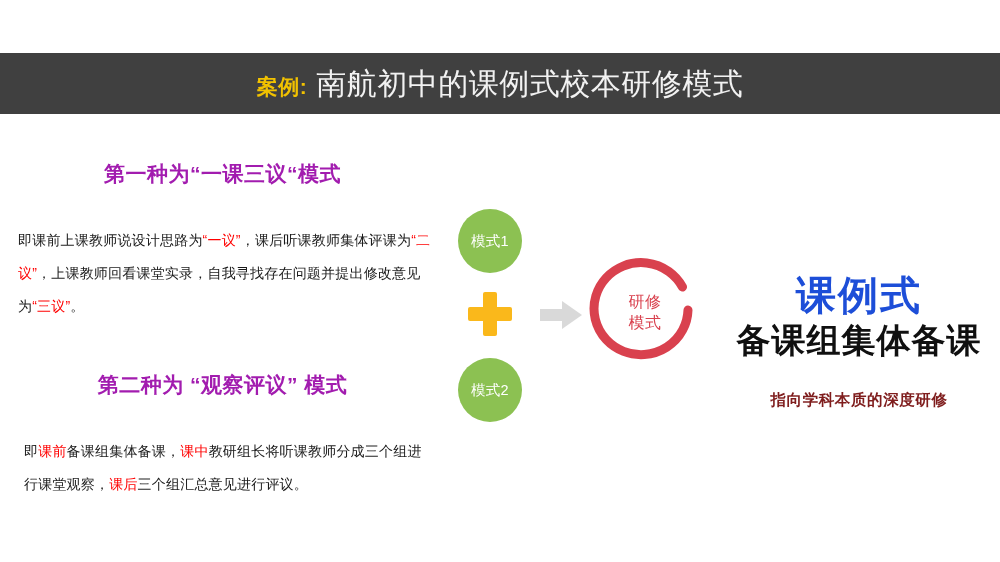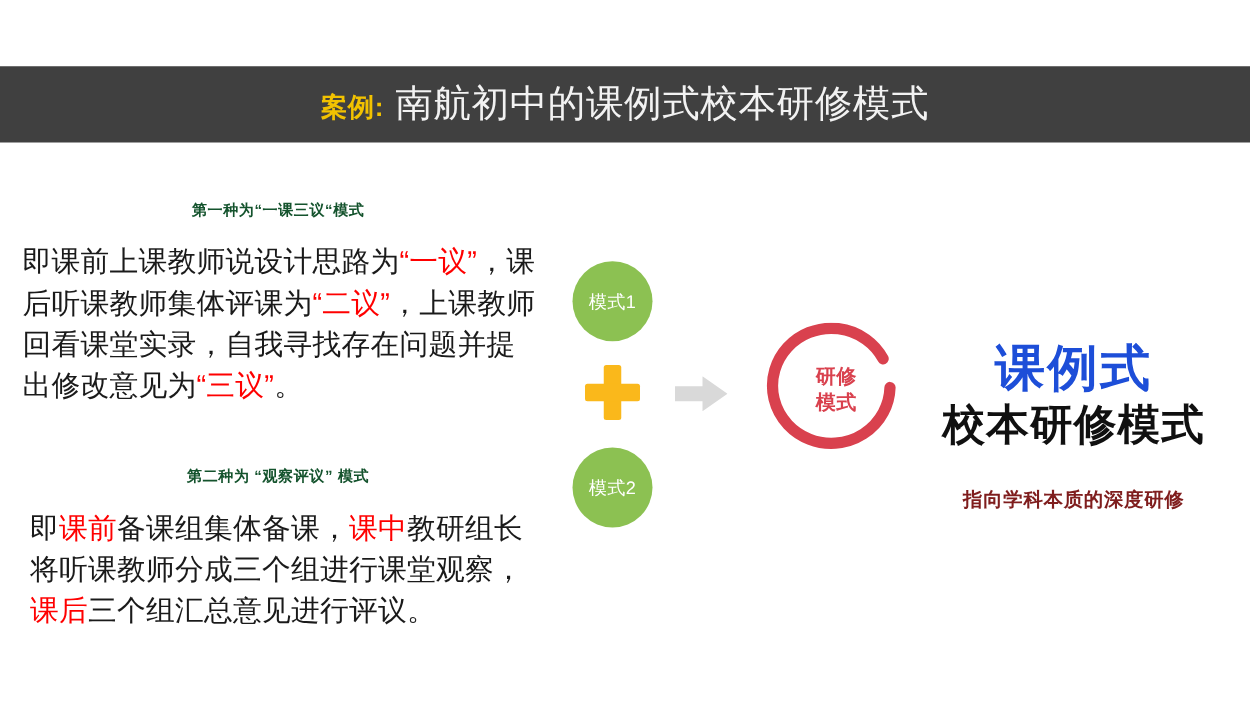--- a/index.html
+++ b/index.html
@@ -48,31 +48,31 @@
   }
 
   
   .left-col {
     position: absolute;
     left: 0px;
     top: 160px;
     width: 445px;
   }
   .sub-heading {
-    color: #14532d;
-    font-size: 12px;
+    color: #a21caf;
+    font-size: 21px;
     font-weight: bold;
     text-align: center;
     letter-spacing: 0.5px;
   }
   .body-para {
     color: #1A1A1A;
-    font-size: 23px;
+    font-size: 14px;
     line-height: 33px;
-    margin-top: 16px;
+    margin-top: 36px;
     padding-left: 18px;
     padding-right: 12px;
     letter-spacing: 0.2px;
   }
   .body-para.indent {
     padding-left: 24px;
   }
   .hl-red {
     color: #FF0000;
   }
@@ -134,25 +134,24 @@
   .arrow-icon {
     position: absolute;
     left: 95px;
     top: 106px;
     width: 42px;
     height: 28px;
   }
 
   .ring-wrap {
     position: absolute;
-    left: 168px;
+    left: 144px;
     top: 63px;
     width: 110px;
     height: 108px;
-    font-weight: bold;
   }
   .ring-label {
     position: absolute;
     left: 0; top: 0;
     width: 110px; height: 108px;
     display: flex;
     flex-direction: column;
     align-items: center;
     justify-content: center;
     color: #D9414E;
@@ -247,15 +246,15 @@
     <div class="ring-label">
       <span>研修</span>
       <span>模式</span>
     </div>
   </div>
 
 </div>
 
 <div class="right-col">
   <div class="big-blue">课例式</div>
-  <div class="big-black">校本研修模式</div>
+  <div class="big-black">备课组集体备课</div>
   <div class="red-tag">指向学科本质的深度研修</div>
 </div>
 
 </body></html>

